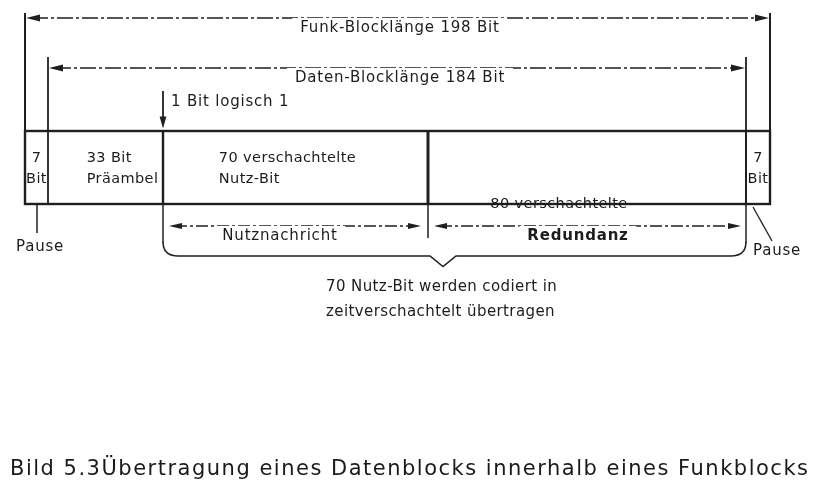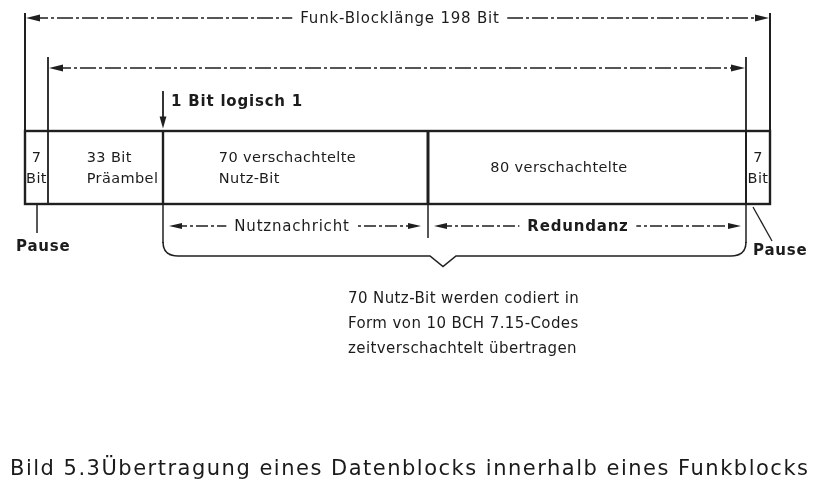--- a/index.html
+++ b/index.html
@@ -6,37 +6,37 @@
   .page {
     position:relative; width:816px; height:492px; background:#ffffff;
     font-family:"DejaVu Sans", sans-serif; color:#1c1c1c; overflow:hidden;
   }
   .page svg { position:absolute; left:0; top:0; }
   .page svg path, .page svg rect, .page svg line { stroke:#1f1f1f; fill:none; }
   .page svg polygon { fill:#1f1f1f; stroke:none; }
 
   .lbl { position:absolute; font-size:15px; letter-spacing:0.8px; white-space:nowrap; line-height:1.2; }
   .center  { transform:translate(-50%,-50%); }
-  .vcenter { transform:translateY(-50%);font-weight:bold; }
-  .online  { background:#ffffff; padding:0 8px; }
+  .vcenter { transform:translateY(-50%); }
+  .online  { background:#ffffff; padding:0 8px;margin-top:9px; }
 
   .cell {
     position:absolute; top:131px; height:73px; box-sizing:border-box;
     display:flex; align-items:center; justify-content:center;
     font-size:14.5px; line-height:21px; letter-spacing:0.4px; white-space:nowrap;
   }
   .cell .inner { text-align:left; }
   .cell.narrow .inner { text-align:center; }
   .cell-1 { left:25px;  width:23px;  }
   .cell-2 { left:60px;  width:125px; }
   .cell-3 { left:171px; width:233px;align-items:center; }
-  .cell-4 { left:428px; width:262px; }
+  .cell-4 { left:428px; width:262px;margin-top:36px; }
   .cell-5 { left:746px; width:24px;  }
 
-  .note { position:absolute; left:348px; top:274px; font-size:15px; line-height:25px; letter-spacing:0.4px; white-space:nowrap;margin-top:12px; }
+  .note { position:absolute; left:326px; top:274px; font-size:15px; line-height:25px; letter-spacing:0.4px; white-space:nowrap; }
 
   .caption {
     position:absolute; left:10px; top:456px; font-size:21px; letter-spacing:1.5px;
     white-space:nowrap; color:#1a1a1a;
   }
   .caption .fig-num { }
 </style>
 </head>
 <body>
 
@@ -77,20 +77,21 @@
     <polygon points="421,226 408,222.9 408,229.1"></polygon>
 
     <path d="M440 226 H733" stroke-width="1.3" stroke-dasharray="12 3 3 3"></path>
     <polygon points="434,226 447,222.9 447,229.1"></polygon>
     <polygon points="741,226 728,222.9 728,229.1"></polygon>
 
     <path d="M163 242 Q163 256 178 256 L430 256 L443 266.5 L456 256 L731 256 Q746 256 746 242" stroke-width="1.6"></path>
   </svg>
 
   <div class="lbl center online" style="left:400px; top:18px;">Funk-Blocklänge 198 Bit</div>
+  <div class="lbl center online" style="left:400px; top:68px;">Daten-Blocklänge 184 Bit</div>
   <div class="lbl vcenter" style="left:171px; top:101px;">1 Bit logisch 1</div>
 
   <div class="cell cell-1 narrow">
     <div class="inner">
       <div>7</div>
       <div>Bit</div>
     </div>
   </div>
   <div class="cell cell-2">
     <div class="inner">
@@ -109,29 +110,28 @@
       <div>80 verschachtelte</div>
     </div>
   </div>
   <div class="cell cell-5 narrow">
     <div class="inner">
       <div>7</div>
       <div>Bit</div>
     </div>
   </div>
 
-  <div class="lbl center online" style="left:292px; top:226px;text-align:right;">Nutznachricht</div>
+  <div class="lbl center online" style="left:280px; top:226px;text-align:right;">Nutznachricht</div>
   <div class="lbl center online" style="left:578px; top:226px;font-weight:bold;">Redundanz</div>
 
   <div class="lbl vcenter" style="left:16px; top:246px;">Pause</div>
   <div class="lbl vcenter" style="left:753px; top:250px;">Pause</div>
 
   <div class="note">
     <div>70 Nutz-Bit werden codiert in</div>
-    <div>Form von 10 BCH 7.15-Codes</div>
     <div>zeitverschachtelt übertragen</div>
   </div>
 
   <div class="caption">
     <span class="fig-num">Bild 5.3</span><span>Übertragung eines Datenblocks innerhalb eines Funkblocks</span>
   </div>
 
 </div>
 
 </body></html>

